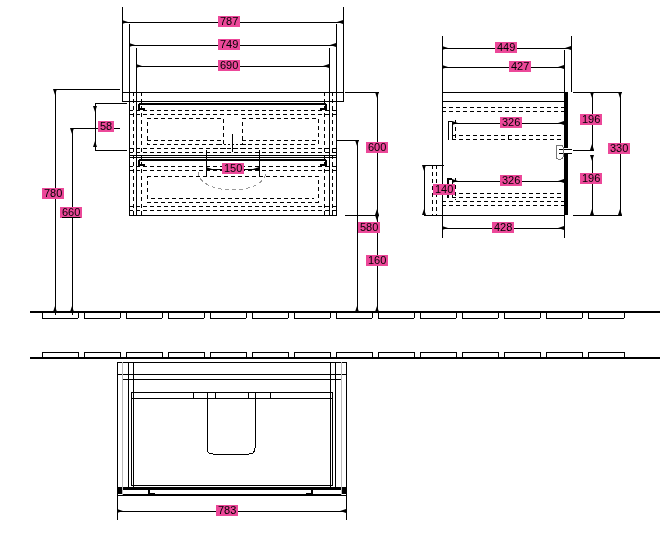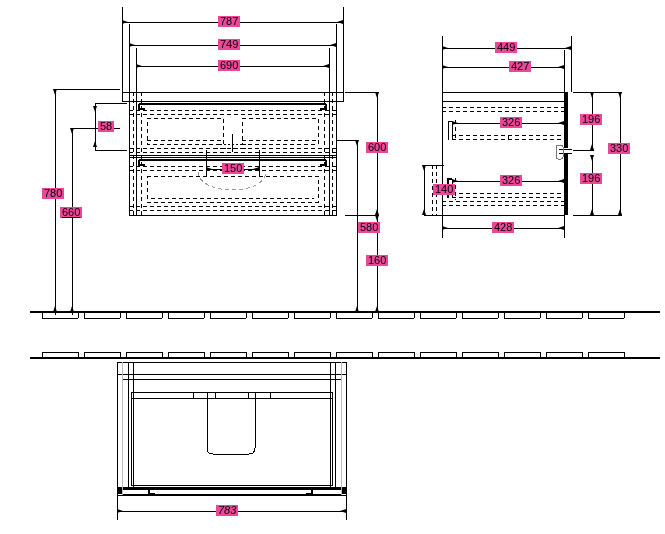--- a/index.html
+++ b/index.html
@@ -375,15 +375,15 @@
   <div class="dim-txt" style="left:495px;top:42px;text-align:right;">449</div>
   <div class="dim-txt" style="left:492px;top:61px;margin-left:17px;">427</div>
   <div class="dim-txt" style="left:492px;top:222px;">428</div>
   <div class="dim-txt" style="left:500px;top:117px;">326</div>
   <div class="dim-txt" style="left:500px;top:175px;">326</div>
   <div class="dim-txt" style="left:411px;top:184px;margin-left:22px;">140</div>
   <div class="dim-txt" style="left:580px;top:114px;">196</div>
   <div class="dim-txt" style="left:580px;top:173px;">196</div>
   <div class="dim-txt" style="left:608px;top:143px;">330</div>
 
-  <div class="dim-txt" style="left:216px;top:505px;font-style:italic;">783</div>
+  <div class="dim-txt" style="left:216px;top:505px;">783</div>
 
 </div>
 
 </body></html>

